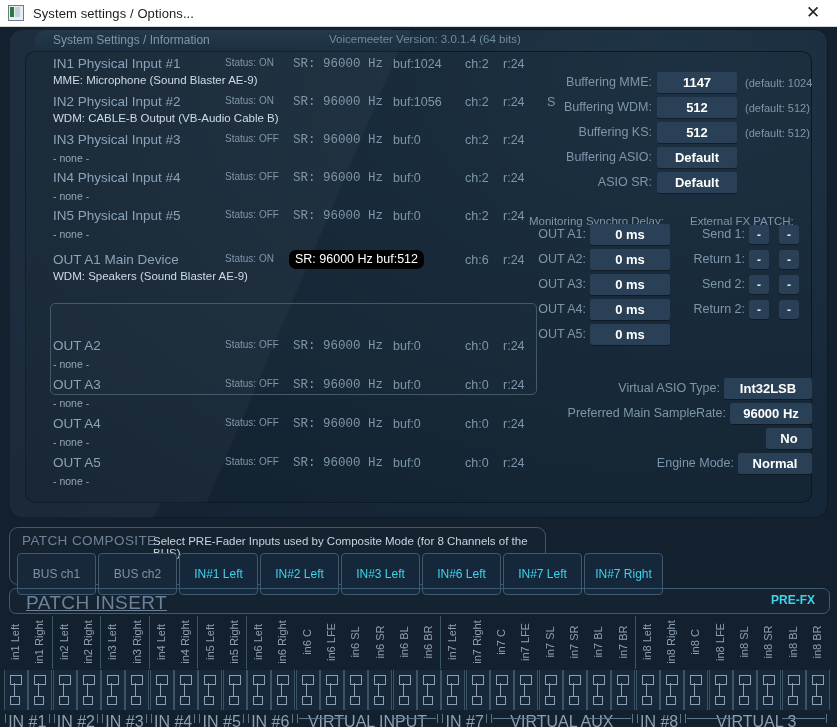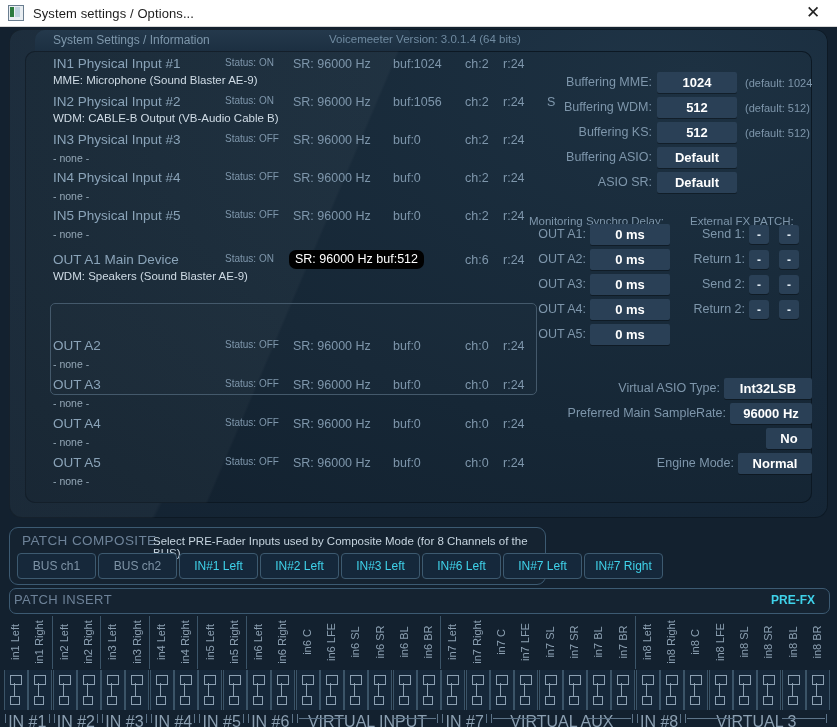--- a/index.html
+++ b/index.html
@@ -60,21 +60,21 @@
     content:"";position:absolute;inset:0;
     background:linear-gradient(113deg, rgba(255,255,255,.03) 0%, rgba(255,255,255,.03) 38%, rgba(0,0,0,0) 38.3%, rgba(0,0,0,0) 100%);
     pointer-events:none;
   }
 
   
   .devlist{position:absolute;left:0;top:0;width:500px;height:452px;}
   .devrow{position:absolute;left:0;width:490px;height:38px;}
   .dv-name{position:absolute;left:28px;top:1px;font-size:13.5px;color:#8aa3b8;white-space:nowrap;}
   .dv-status{position:absolute;left:200px;top:2px;font-size:10px;color:#7e96ab;white-space:nowrap;}
-  .dv-sr{position:absolute;left:268px;top:2px;font-size:12.5px;color:#7e96ab;white-space:nowrap;}
+  .dv-sr{position:absolute;left:268px;top:2px;font-size:12.5px;color:#7e96ab;white-space:nowrap;font-family:Liberation Mono, monospace;}
   .dv-buf{position:absolute;left:368px;top:2px;font-size:12.5px;color:#7e96ab;white-space:nowrap;}
   .dv-ch{position:absolute;left:440px;top:2px;font-size:12.5px;color:#7e96ab;white-space:nowrap;}
   .dv-r{position:absolute;left:478px;top:2px;font-size:12.5px;color:#7e96ab;white-space:nowrap;}
   .dv-s{position:absolute;left:522px;top:2px;font-size:12.5px;color:#7e96ab;}
   .dv-sub{position:absolute;left:28px;top:19px;font-size:11.5px;color:#cfdbe5;white-space:nowrap;}
   .dv-sub.none{color:#94a7b6;font-size:10.5px;top:21px;}
 
   .selbox{
     position:absolute;left:25px;top:252px;width:485px;height:90px;
     border:1px solid #44596b;border-radius:5px;
@@ -105,32 +105,32 @@
 
   
   .composite{
     position:absolute;left:9px;top:527px;width:535px;height:56px;
     border:1px solid #3c5a72;border-radius:9px;background:rgba(255,255,255,.012);
   }
   .comp-title{position:absolute;left:12px;top:5px;font-size:13.5px;color:#6d8298;letter-spacing:.4px;}
   .comp-desc{position:absolute;left:143px;top:7px;font-size:11.5px;color:#c6d4df;}
   .comp-btns{position:absolute;left:7px;top:25px;display:flex;gap:2px;}
   .comp-btn{
-    height:24px;min-width:65px;padding:0 6px;border:1px solid #3d5a70;border-radius:4px;
+    height:24px;min-width:65px;padding:8px 6px;border:1px solid #3d5a70;border-radius:4px;
     background:#16283a;color:#7e93a6;font-size:12px;
     display:flex;align-items:center;justify-content:center;white-space:nowrap;
   }
   .comp-btn.on{color:#3fd2ea;background:#15283b;}
 
   
   .insert-hdr{
     position:absolute;left:9px;top:588px;width:819px;height:24px;
     border:1px solid #3c5a72;border-radius:7px;background:rgba(255,255,255,.012);
   }
-  .ins-title{position:absolute;left:4px;top:3px;font-size:13px;color:#6d8298;letter-spacing:.4px;}
+  .ins-title{position:absolute;left:16px;top:3px;font-size:19px;color:#6d8298;letter-spacing:.4px;text-decoration:underline;}
   .ins-desc{position:absolute;left:115px;top:5px;font-size:11.5px;color:#c6d4df;}
   .ins-prefx{position:absolute;right:14px;top:4px;font-size:12px;font-weight:bold;color:#3fd2ea;}
 
   .chanarea{position:absolute;left:3px;top:616px;width:831px;height:111px;}
   .chans{position:absolute;left:0;top:0;display:flex;}
   .chan{width:24.3px;position:relative;}
   .chan .vlabel{
     position:absolute;left:0;top:0;width:24.3px;height:53px;
   }
   .chan .vlabel span{
@@ -274,21 +274,21 @@
             <div class="dv-status">Status: OFF</div>
             <div class="dv-sr">SR: 96000 Hz</div>
             <div class="dv-buf">buf:0</div>
             <div class="dv-ch">ch:0</div>
             <div class="dv-r">r:24</div>
             <div class="dv-sub none">- none -</div>
           </div>
         </div>
       <div class="rcol" id="rcol">
           <div class="lbl" style="left: -10px; top: 24px; width: 137px;">Buffering MME:</div>
-          <div class="val" style="left: 132px; top: 21px; width: 80px; height: 21px;">1024</div>
+          <div class="val" style="left: 132px; top: 21px; width: 80px; height: 21px;">1147</div>
           <div class="defnote" style="left: 220px; top: 26px;">(default: 1024)</div>
           <div class="lbl" style="left: -10px; top: 49px; width: 137px;">Buffering WDM:</div>
           <div class="val" style="left: 132px; top: 46px; width: 80px; height: 21px;">512</div>
           <div class="defnote" style="left: 220px; top: 51px;">(default: 512)</div>
           <div class="lbl" style="left: -10px; top: 74px; width: 137px;">Buffering KS:</div>
           <div class="val" style="left: 132px; top: 71px; width: 80px; height: 21px;">512</div>
           <div class="defnote" style="left: 220px; top: 76px;">(default: 512)</div>
           <div class="lbl" style="left: -10px; top: 99px; width: 137px;">Buffering ASIO:</div>
           <div class="val" style="left: 132px; top: 96px; width: 80px; height: 21px;">Default</div>
           <div class="lbl" style="left: -10px; top: 124px; width: 137px;">ASIO SR:</div>

